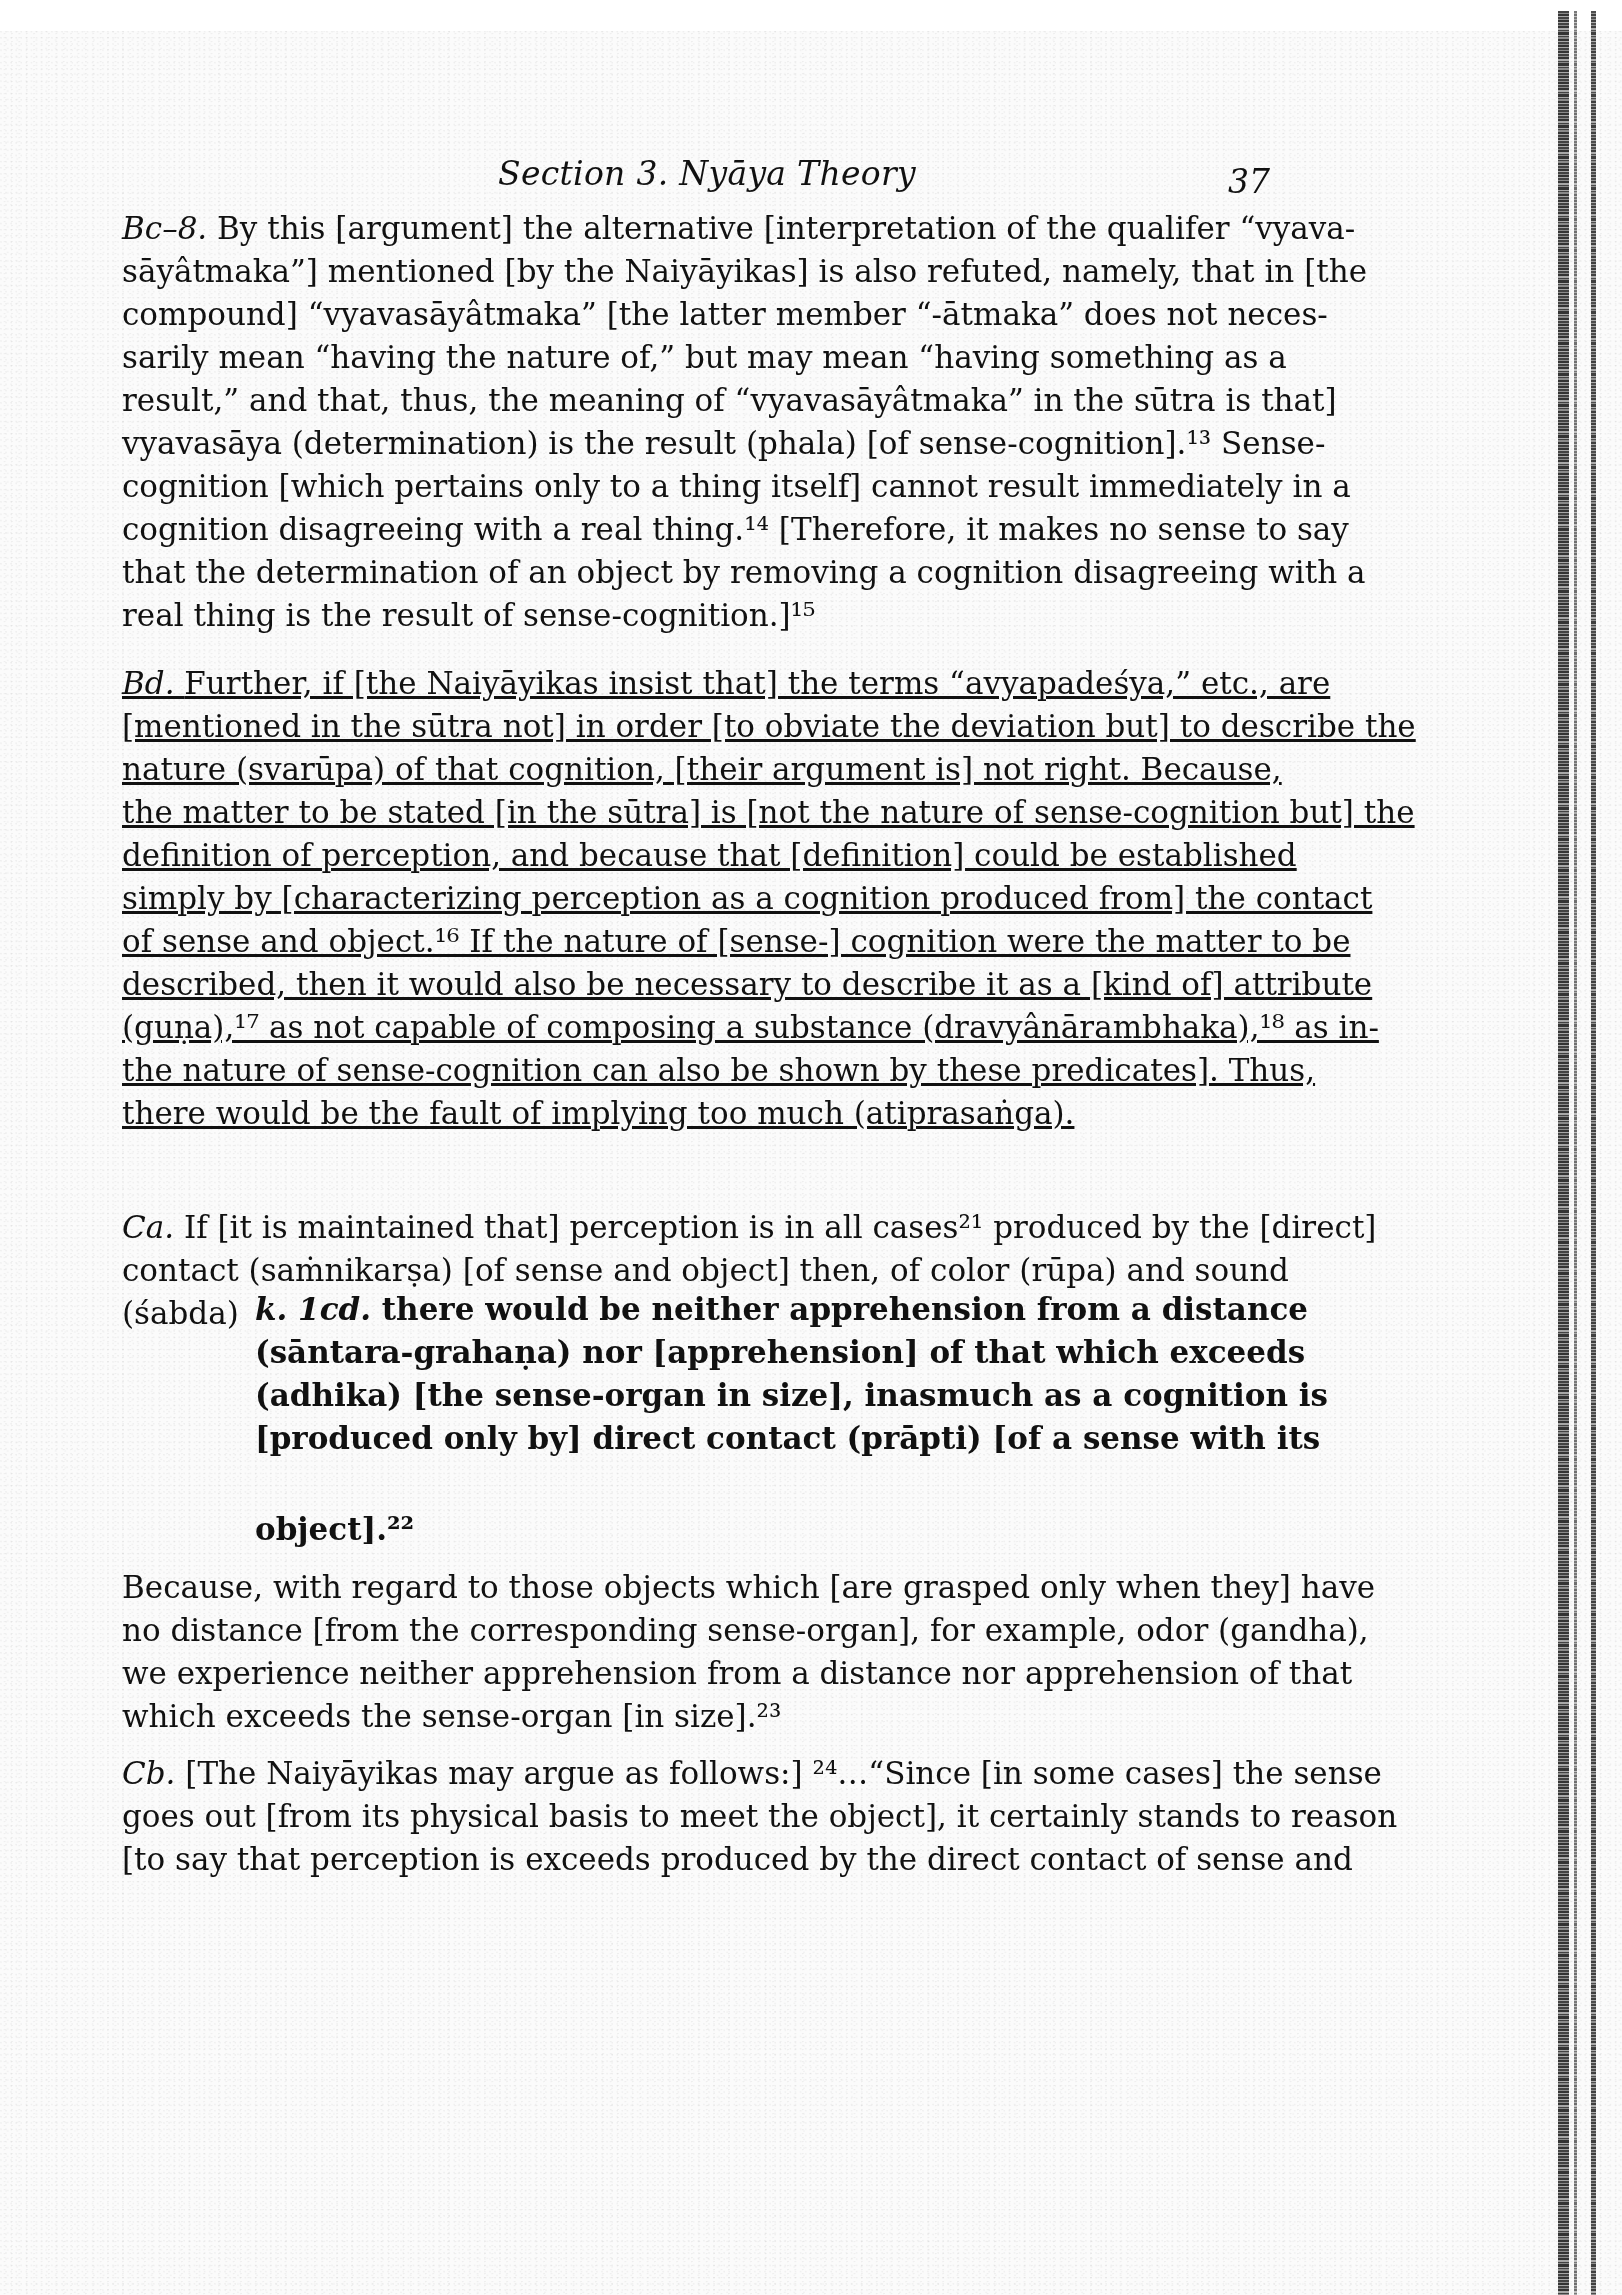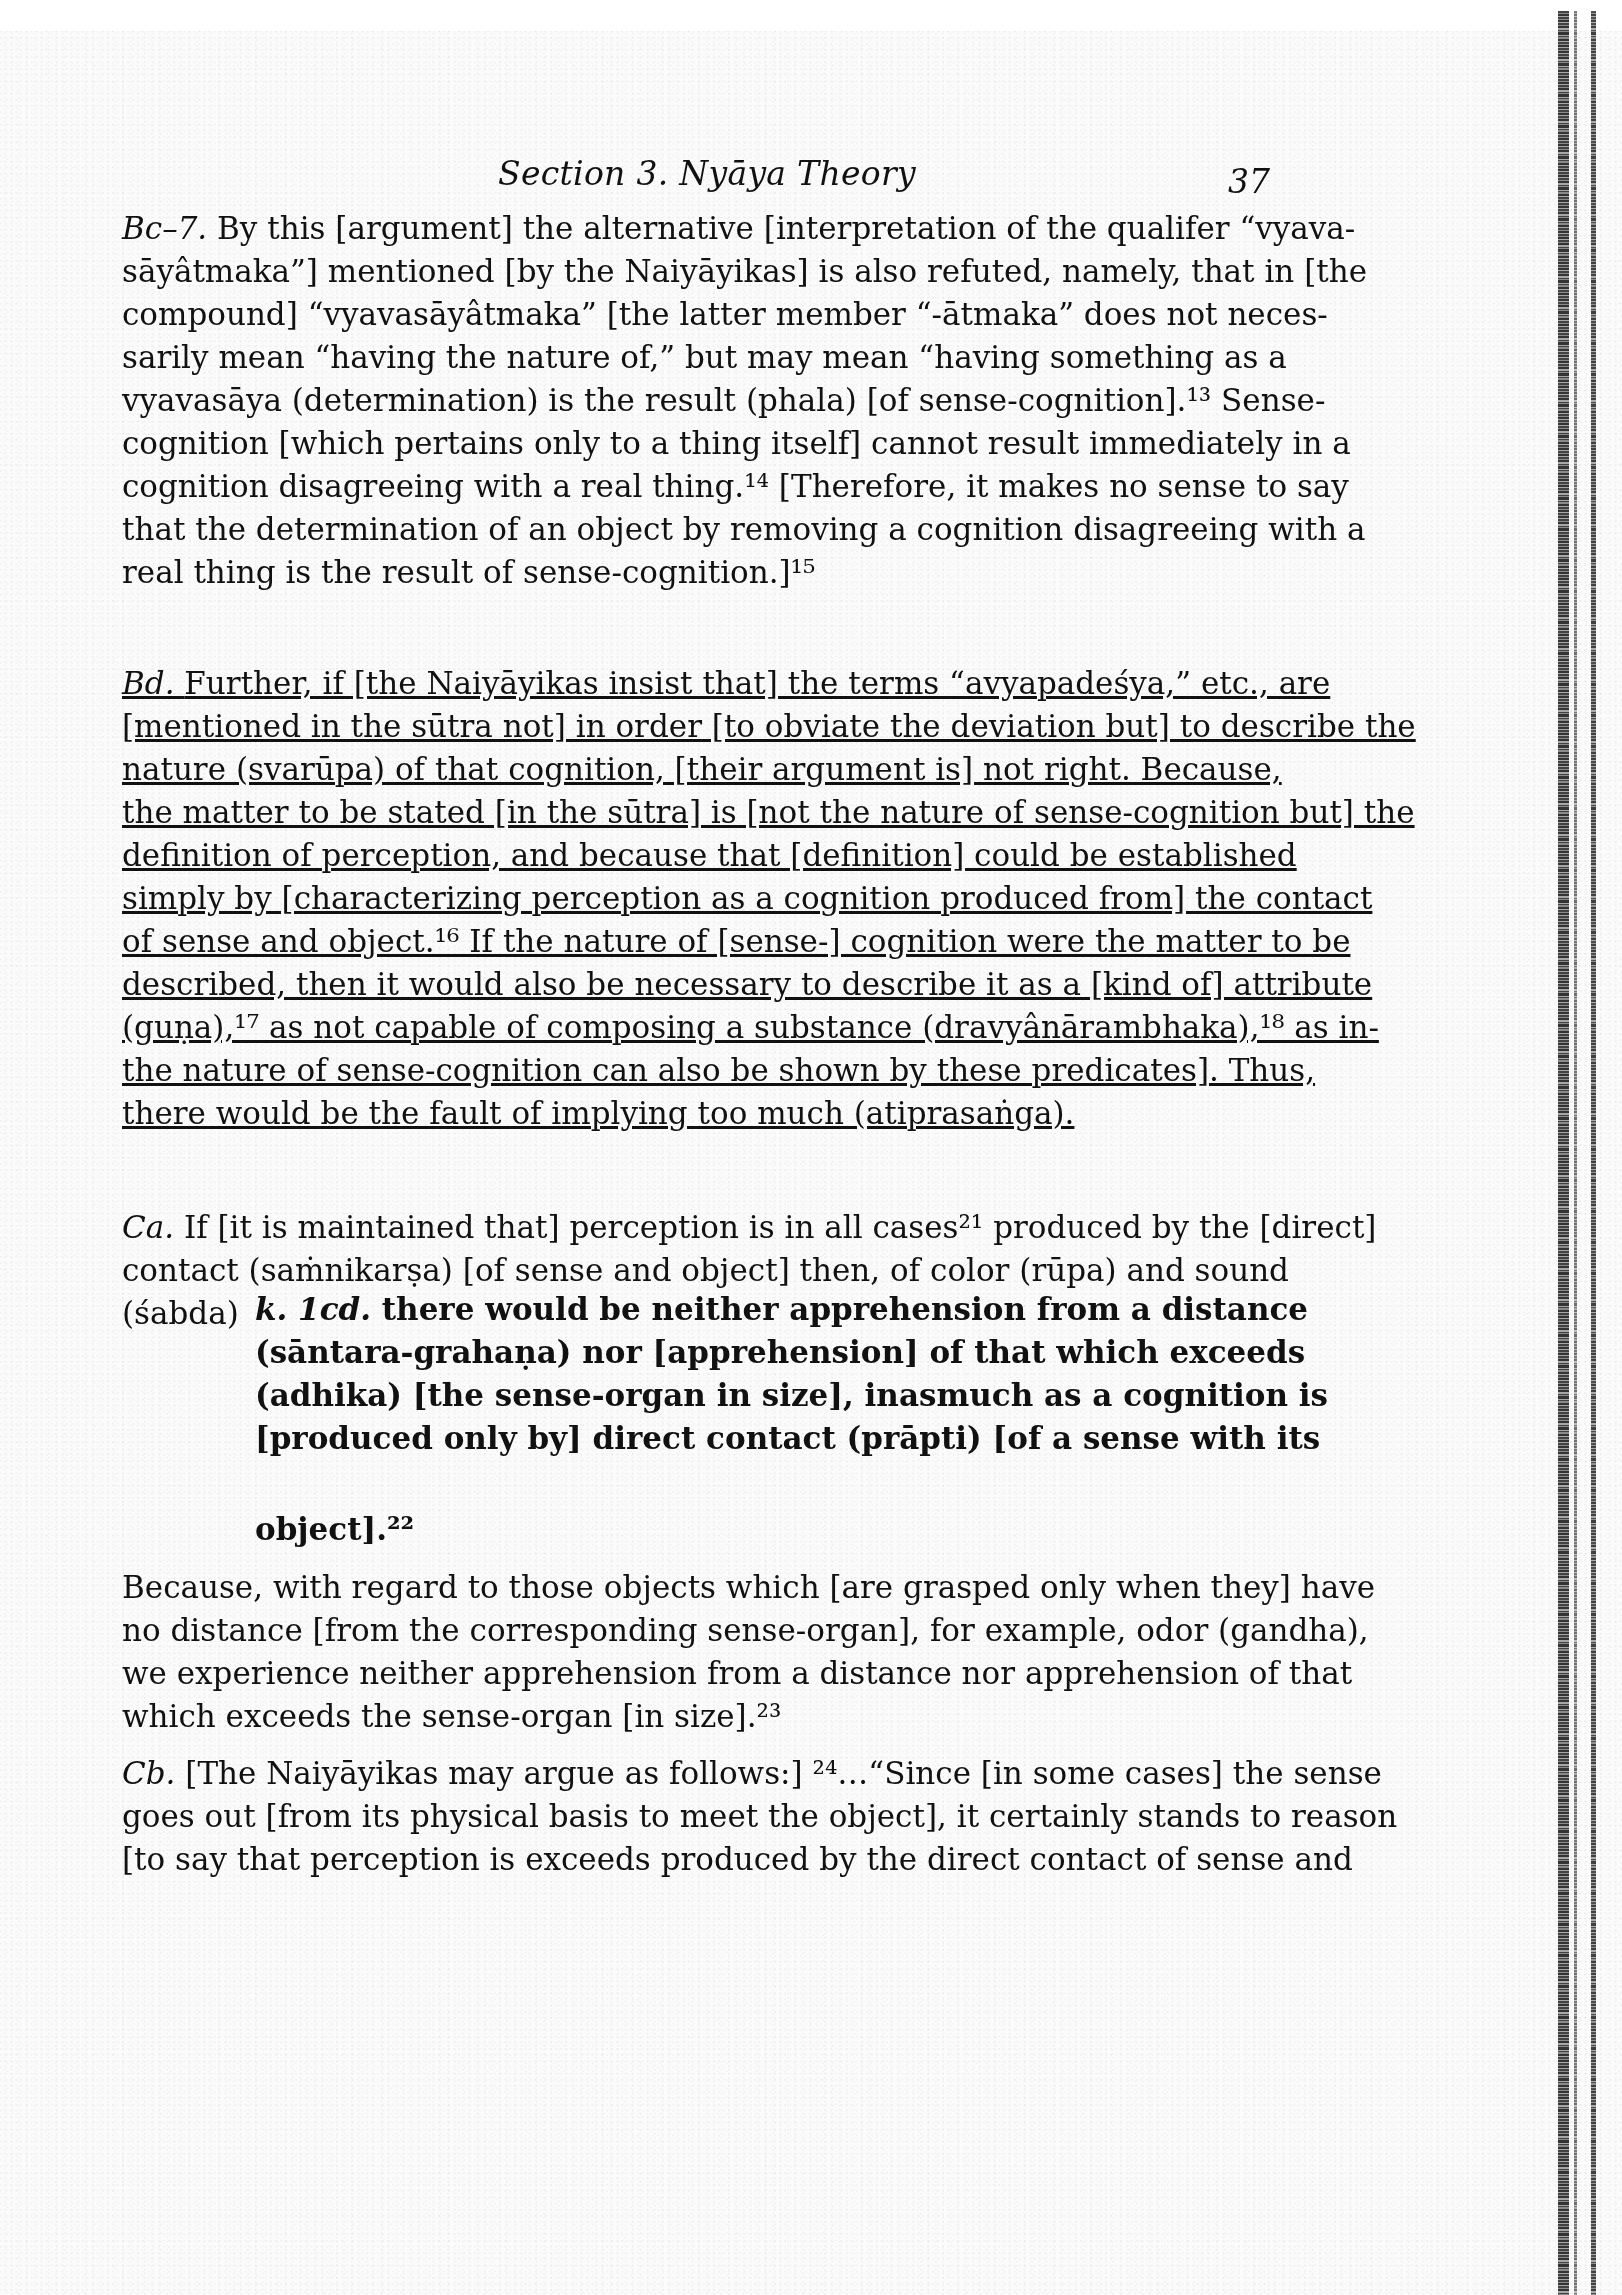--- a/index.html
+++ b/index.html
@@ -68,24 +68,25 @@
   <div class="binding-shadow"></div>
   <div class="binding-shadow thin"></div>
   <div class="binding-shadow edge"></div>
 
   <div class="running-head">
     <span class="running-title">Section 3. Nyāya Theory</span>
     <span class="page-number">37</span>
   </div>
 
   <div class="block" id="bc3">
-      <span class="line"><span class="label">Bc–7. </span><span>By this [argument] the alternative [interpretation of the qualifer “vyava-</span></span>
+      <span class="line"><span class="label">Bc–8. </span><span>By this [argument] the alternative [interpretation of the qualifer “vyava-</span></span>
       <span class="line"><span>sāyâtmaka”] mentioned [by the Naiyāyikas] is also refuted, namely, that in [the</span></span>
       <span class="line"><span>compound] “vyavasāyâtmaka” [the latter member “-ātmaka” does not neces-</span></span>
       <span class="line"><span>sarily mean “having the nature of,” but may mean “having something as a</span></span>
+      <span class="line"><span>result,” and that, thus, the meaning of “vyavasāyâtmaka” in the sūtra is that]</span></span>
       <span class="line"><span>vyavasāya (determination) is the result (phala) [of sense-cognition].¹³ Sense-</span></span>
       <span class="line"><span>cognition [which pertains only to a thing itself] cannot result immediately in a</span></span>
       <span class="line"><span>cognition disagreeing with a real thing.¹⁴ [Therefore, it makes no sense to say</span></span>
       <span class="line"><span>that the determination of an object by removing a cognition disagreeing with a</span></span>
       <span class="line last"><span>real thing is the result of sense-cognition.]¹⁵</span></span>
     </div>
   <div class="block" id="bd">
       <span class="line"><span class="label">Bd. </span><span>Further, if [the Naiyāyikas insist that] the terms “avyapadeśya,” etc., are</span></span>
       <span class="line"><span>[mentioned in the sūtra not] in order [to obviate the deviation but] to describe the</span></span>
       <span class="line"><span>nature (svarūpa) of that cognition, [their argument is] not right. Because,</span></span>

